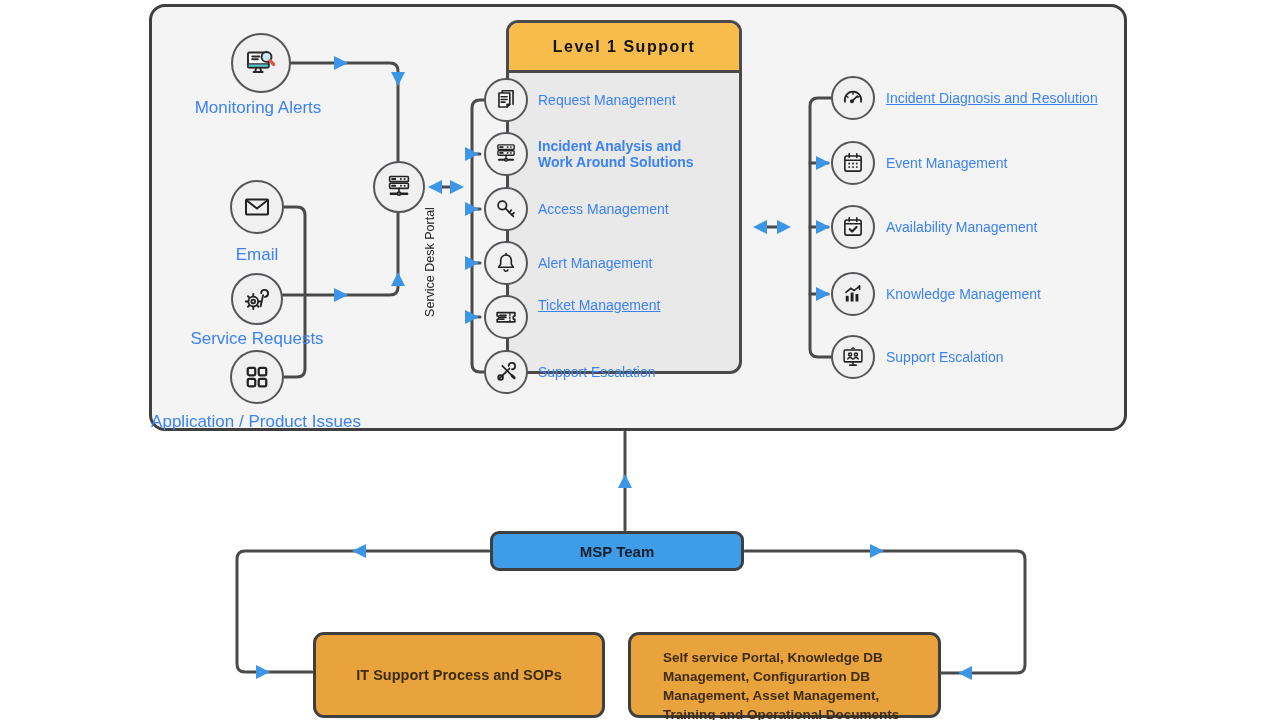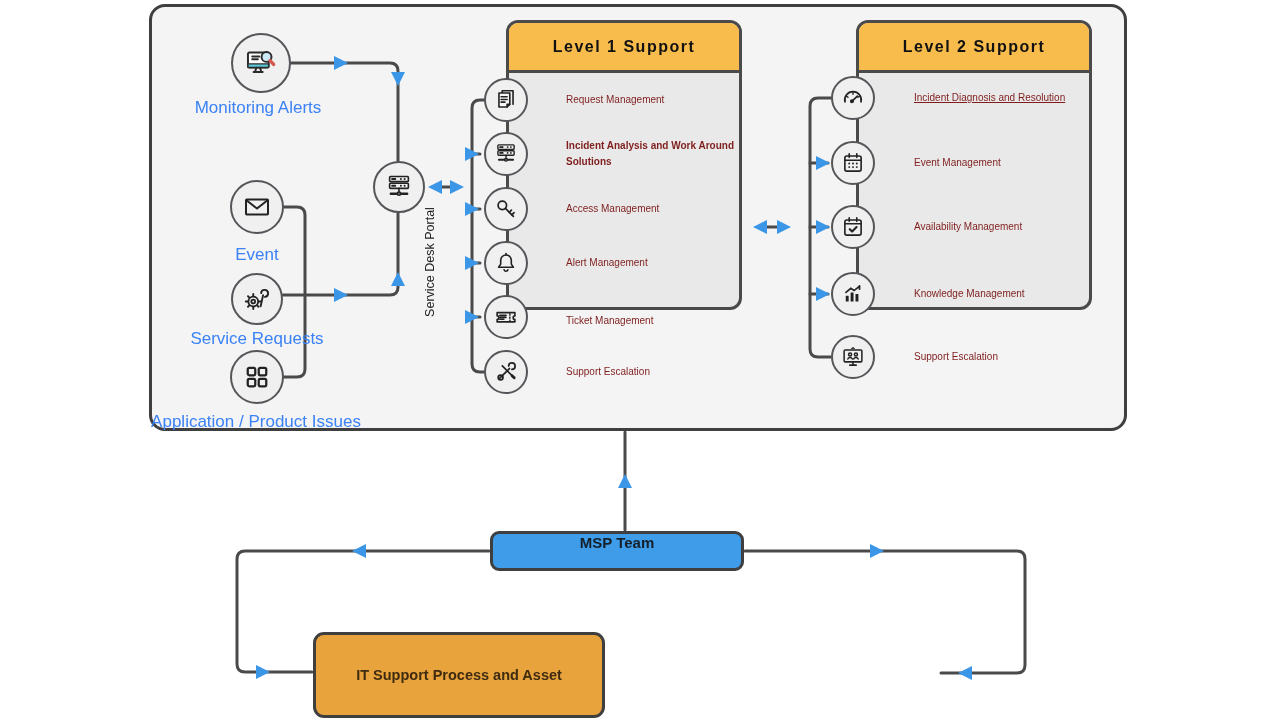--- a/index.html
+++ b/index.html
@@ -7,53 +7,53 @@
     position:relative; width:1280px; height:720px; background:#ffffff;
     font-family:"Liberation Sans", sans-serif; overflow:hidden;
   }
   .outer-box {
     position:absolute; left:149px; top:4px; width:978px; height:427px;
     background:#F4F4F4; border:3px solid #3F3F3F; border-radius:16px;
     box-sizing:border-box;
   }
   .connector-layer { position:absolute; left:0; top:0; width:1280px; height:720px; z-index:2; }
   .panel {
-    position:absolute; width:236px; height:290px; top:20px;
+    position:absolute; width:236px; height:354px; top:20px;
     background:#E9E9E9; border:3px solid #4A4A4A; border-radius:12px;
     box-sizing:border-box; z-index:3;
   }
   .panel.l1 { left:506px; }
   .panel.l2 { left:856px; }
   .panel-header {
     height:47px; background:#F8BC4C; border-bottom:3px solid #4A4A4A;
     border-radius:9px 9px 0 0; display:flex; align-items:center; justify-content:center;
     font-weight:bold; font-size:16px; letter-spacing:1.5px; color:#111;
   }
   .circle {
     position:absolute; background:#F0F0F0; border:2.5px solid #55565A;
     border-radius:50%; display:flex; align-items:center; justify-content:center;
     box-sizing:border-box; z-index:4;
   }
   .lbl {
     position:absolute; font-size:17px; color:#3b82f6; white-space:nowrap;
     transform:translate(-50%,-50%); text-align:center; z-index:4;
   }
   .item-lbl {
-    position:absolute; font-size:10px; color:#7f1d1d; white-space:nowrap;
-    transform:translateY(-50%); z-index:4; line-height:16px;margin-left:28px;
+    position:absolute; font-size:14px; color:#3b82f6; white-space:nowrap;
+    transform:translateY(-50%); z-index:4; line-height:16px;
   }
   .item-lbl.wrap { white-space:normal; width:175px; }
   .portal-lbl {
     position:absolute; left:430px; top:262px; font-size:12.5px; color:#1F1F1F;
     white-space:nowrap; transform:translate(-50%,-50%) rotate(-90deg); z-index:4;
   }
   .msp-box {
     position:absolute; left:490px; top:531px; width:254px; height:40px;
     background:#3E9CE9; border:3px solid #3F3F3F; border-radius:9px;
-    box-sizing:border-box; display:flex; align-items:flex-start; justify-content:center;
+    box-sizing:border-box; display:flex; align-items:center; justify-content:center;
     font-size:15px; font-weight:600; color:#15202B; z-index:3;
   }
   .orange-box {
     position:absolute; top:632px; height:86px; background:#E8A33D;
     border:3px solid #3F3F3F; border-radius:11px; box-sizing:border-box;
     color:#3F2C10; font-weight:600; z-index:3;
   }
   .sops-box {
     left:313px; width:292px; display:flex; align-items:center; justify-content:center;
     font-size:14.5px;
@@ -122,21 +122,21 @@
     </svg>
   </div>
   <div class="lbl" style="left:258px; top:108px;">Monitoring Alerts</div>
 
   <div class="circle" style="left:230px; top:180px; width:54px; height:54px;">
     <svg class="icon" width="30" height="30" viewBox="0 0 24 24" fill="none" stroke="#222" stroke-width="1.6" stroke-linecap="round" stroke-linejoin="round">
       <rect x="3.2" y="6" width="17.6" height="12" rx="0.6"></rect>
       <path d="M3.8 6.8 L12 13.2 L20.2 6.8"></path>
     </svg>
   </div>
-  <div class="lbl" style="left:257px; top:255px;">Event</div>
+  <div class="lbl" style="left:257px; top:255px;">Email</div>
 
   <div class="circle" style="left:231px; top:273px; width:52px; height:52px;">
     <svg class="icon" width="30" height="30" viewBox="0 0 24 24" fill="none" stroke="#222" stroke-width="1.5" stroke-linecap="round" stroke-linejoin="round">
       <circle cx="9" cy="14" r="3.9"></circle>
       <circle cx="9" cy="14" r="1.5"></circle>
       <path d="M9 9.6 V8 M9 18.4 V20 M4.6 14 H3 M13.4 14 H15 M5.9 10.9 L4.8 9.8 M12.1 17.1 L13.2 18.2 M5.9 17.1 L4.8 18.2"></path>
       <path d="M14.9 17.8 L16.9 8.9"></path>
       <path d="M15.3 7.3 a2.8 2.8 0 1 1 3 3"></path>
     </svg>
   </div>
@@ -208,36 +208,33 @@
   </div>
   <div class="item-lbl" style="left:538px; top:263px;">Alert Management</div>
 
   <div class="circle" style="left:484px; top:295px; width:44px; height:44px;">
     <svg class="icon" width="26" height="26" viewBox="0 0 24 24" fill="none" stroke="#222" stroke-width="1.5" stroke-linecap="round" stroke-linejoin="round">
       <path d="M3.8 8 H20.2 V11 a1.6 1.6 0 0 0 0 3.2 V16.5 H3.8 V14.2 a1.6 1.6 0 0 0 0-3.2 Z"></path>
       <path d="M15.6 9 V10.4 M15.6 12 V13.4 M15.6 15 V16" stroke-width="1.3"></path>
       <path d="M6.3 10.5 H12 M6.3 12.3 H12 M6.3 14.1 H10"></path>
     </svg>
   </div>
-  <div class="item-lbl" style="left:538px; top:321px;">Ticket Management</div>
+  <div class="item-lbl" style="left:538px; top:305px;text-decoration:underline;">Ticket Management</div>
 
   <div class="circle" style="left:484px; top:350px; width:44px; height:44px;">
     <svg class="icon" width="26" height="26" viewBox="0 0 24 24" fill="none" stroke="#222" stroke-width="1.6" stroke-linecap="round" stroke-linejoin="round">
       <path d="M6.3 17.7 L15.2 8.8"></path>
       <path d="M14.4 6.5 a3 3 0 1 1 3.1 3.1"></path>
       <path d="M8.6 6.4 L17.6 15.4"></path>
       <path d="M17.6 15.4 l2 2" stroke-width="2.6"></path>
       <circle cx="7" cy="17" r="2.2"></circle>
     </svg>
   </div>
   <div class="item-lbl" style="left:538px; top:372px;">Support Escalation</div>
 
-  <div class="panel l2">
-    <div class="panel-header">Level 2 Support</div>
-  </div>
 
   <div class="circle" style="left:831px; top:76px; width:44px; height:44px;">
     <svg class="icon" width="26" height="26" viewBox="0 0 24 24" fill="none" stroke="#222" stroke-width="1.6" stroke-linecap="round" stroke-linejoin="round">
       <path d="M4.6 15.5 a7.6 7.6 0 1 1 14.8 0"></path>
       <path d="M6.2 10.5 l1.2 0.8 M12 7.2 v1.4 M17.8 10.5 l-1.2 0.8" stroke-width="1.3"></path>
       <path d="M11.2 14.8 L16 10.2"></path>
       <circle cx="11" cy="15" r="1.1" fill="#222"></circle>
     </svg>
   </div>
   <div class="item-lbl" style="left:886px; top:98px;text-decoration:underline;">Incident Diagnosis and Resolution</div>
@@ -291,17 +288,20 @@
       <path d="M10.9 4.3 a1.2 1.2 0 0 1 2.2 0" stroke-width="1.2"></path>
     </svg>
   </div>
   <div class="item-lbl" style="left:886px; top:357px;">Support Escalation</div>
 
   <div class="msp-box">
     <span>MSP Team</span>
   </div>
 
   <div class="orange-box sops-box">
-    <span>IT Support Process and Asset</span>
-  </div>
-
+    <span>IT Support Process and SOPs</span>
+  </div>
+
+  <div class="orange-box knowledge-box">
+    <div class="knowledge-text">Self service Portal, Knowledge DB Management, Configurartion DB Management, Asset Management, Training and Operational Documents</div>
+  </div>
 
 </div>
 
 </body></html>

